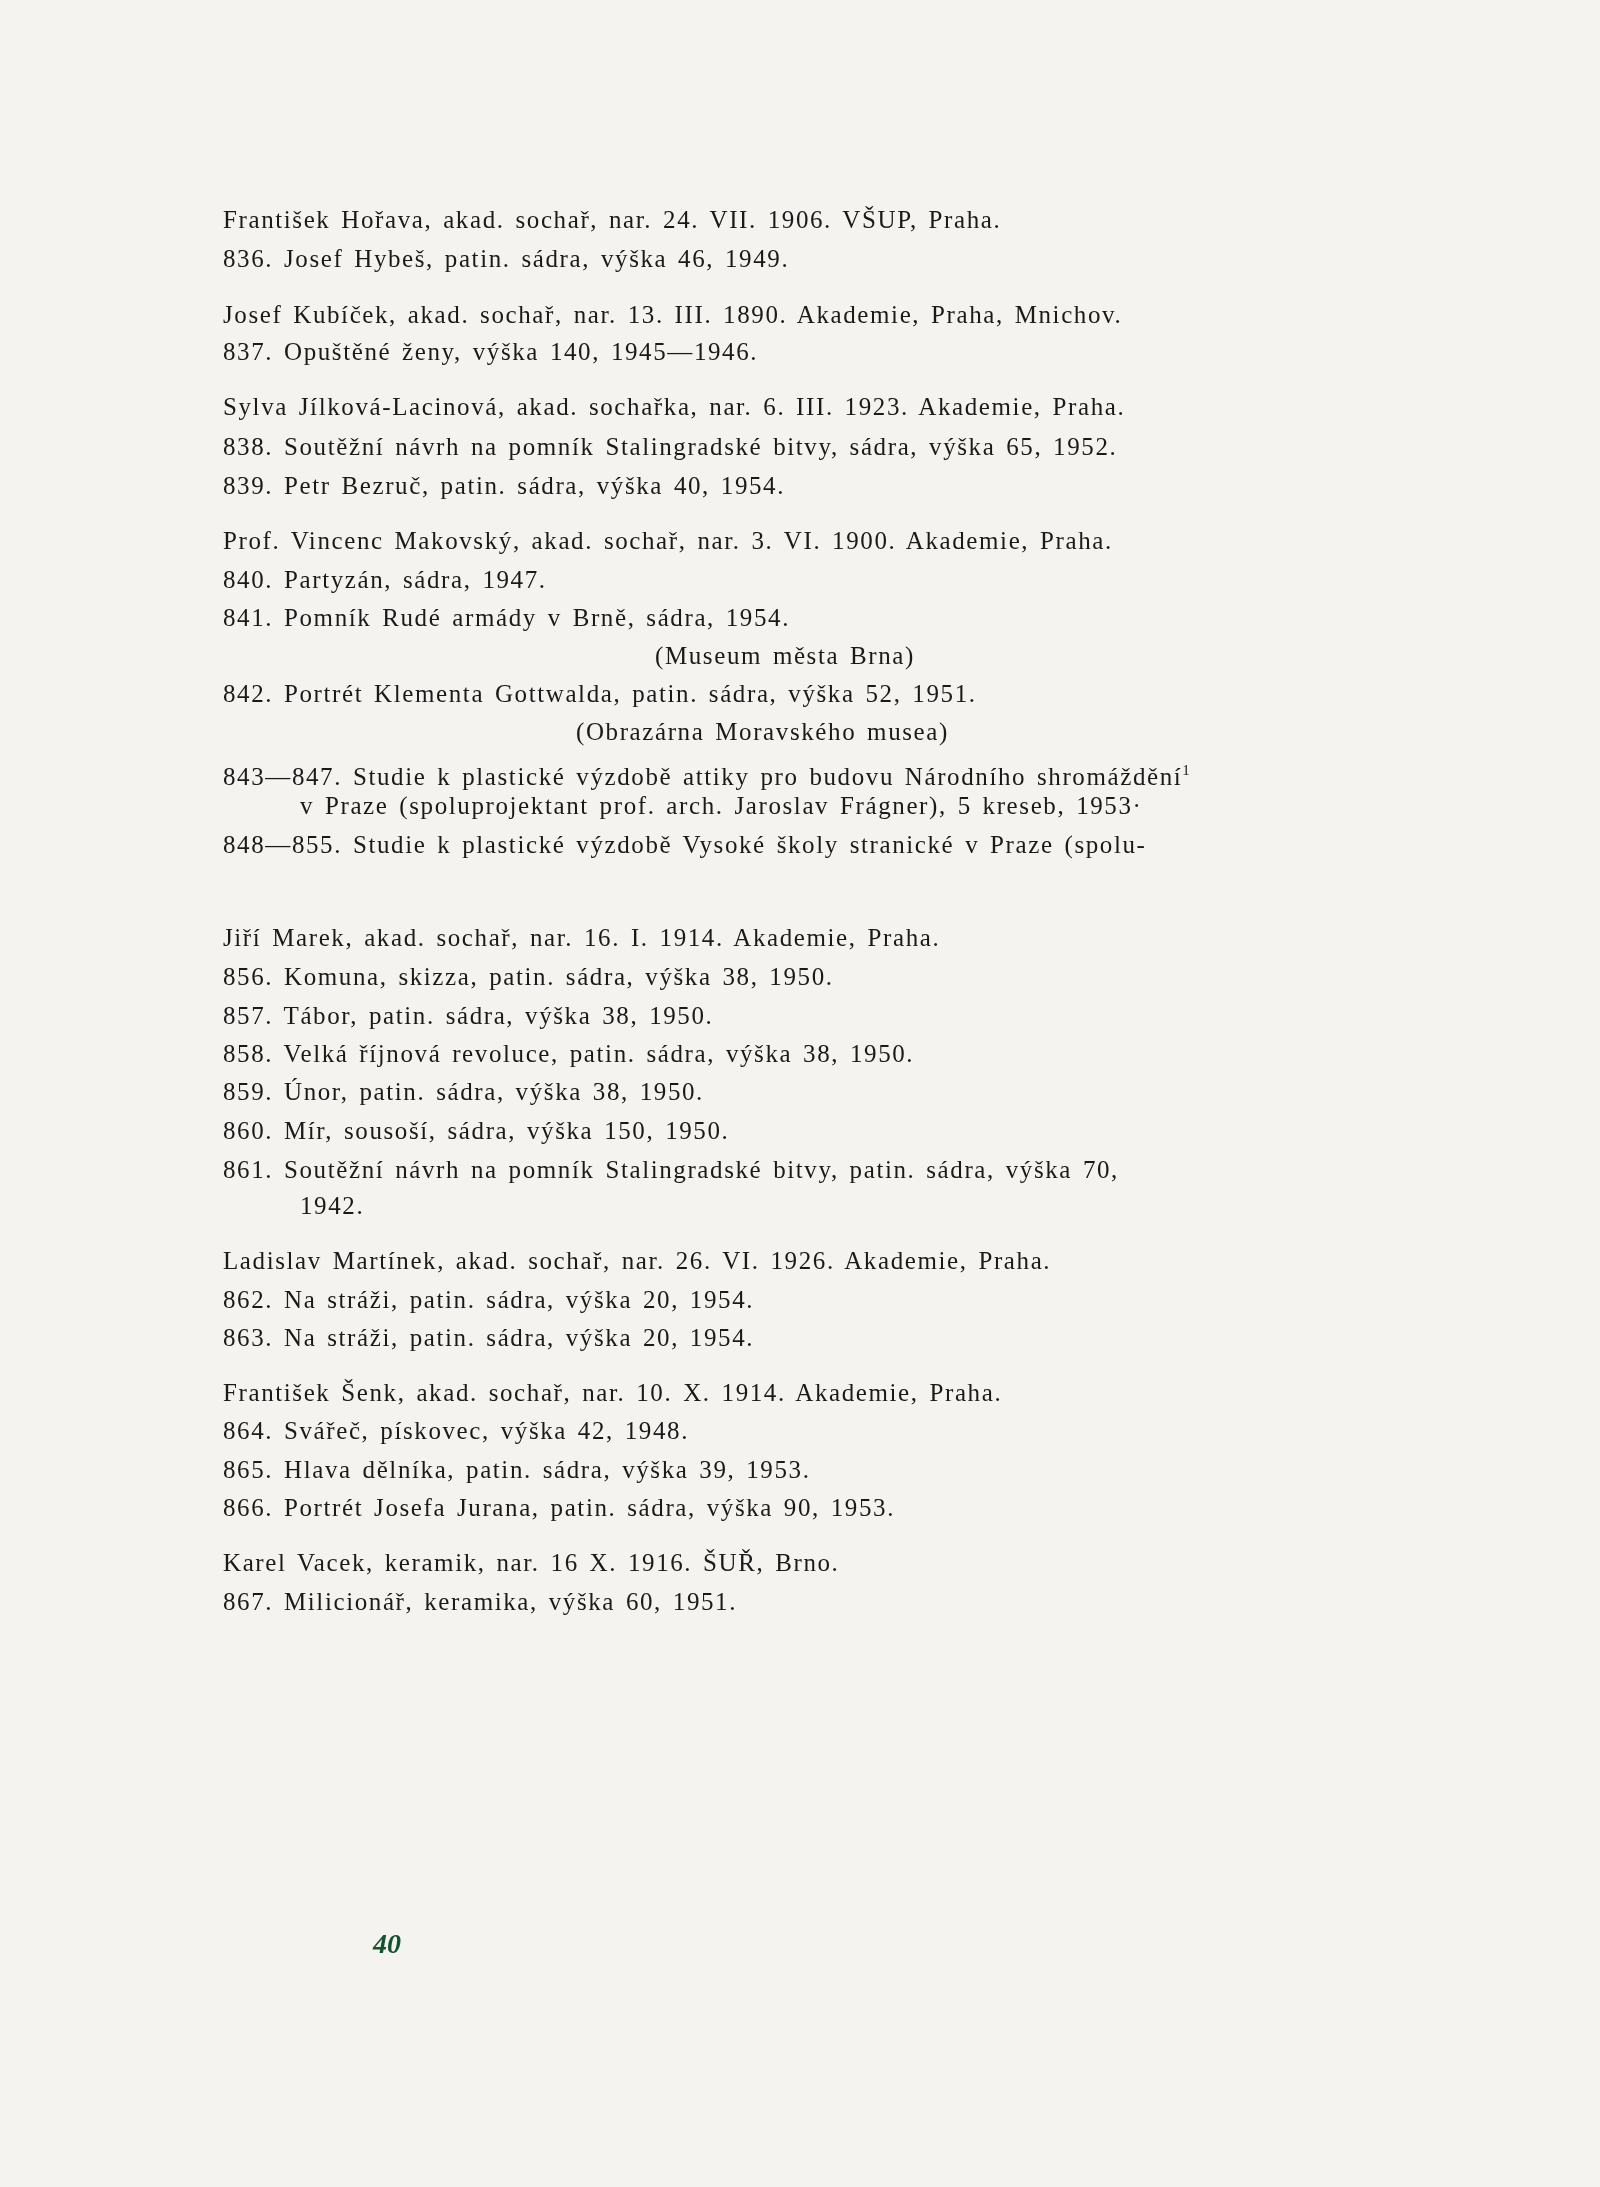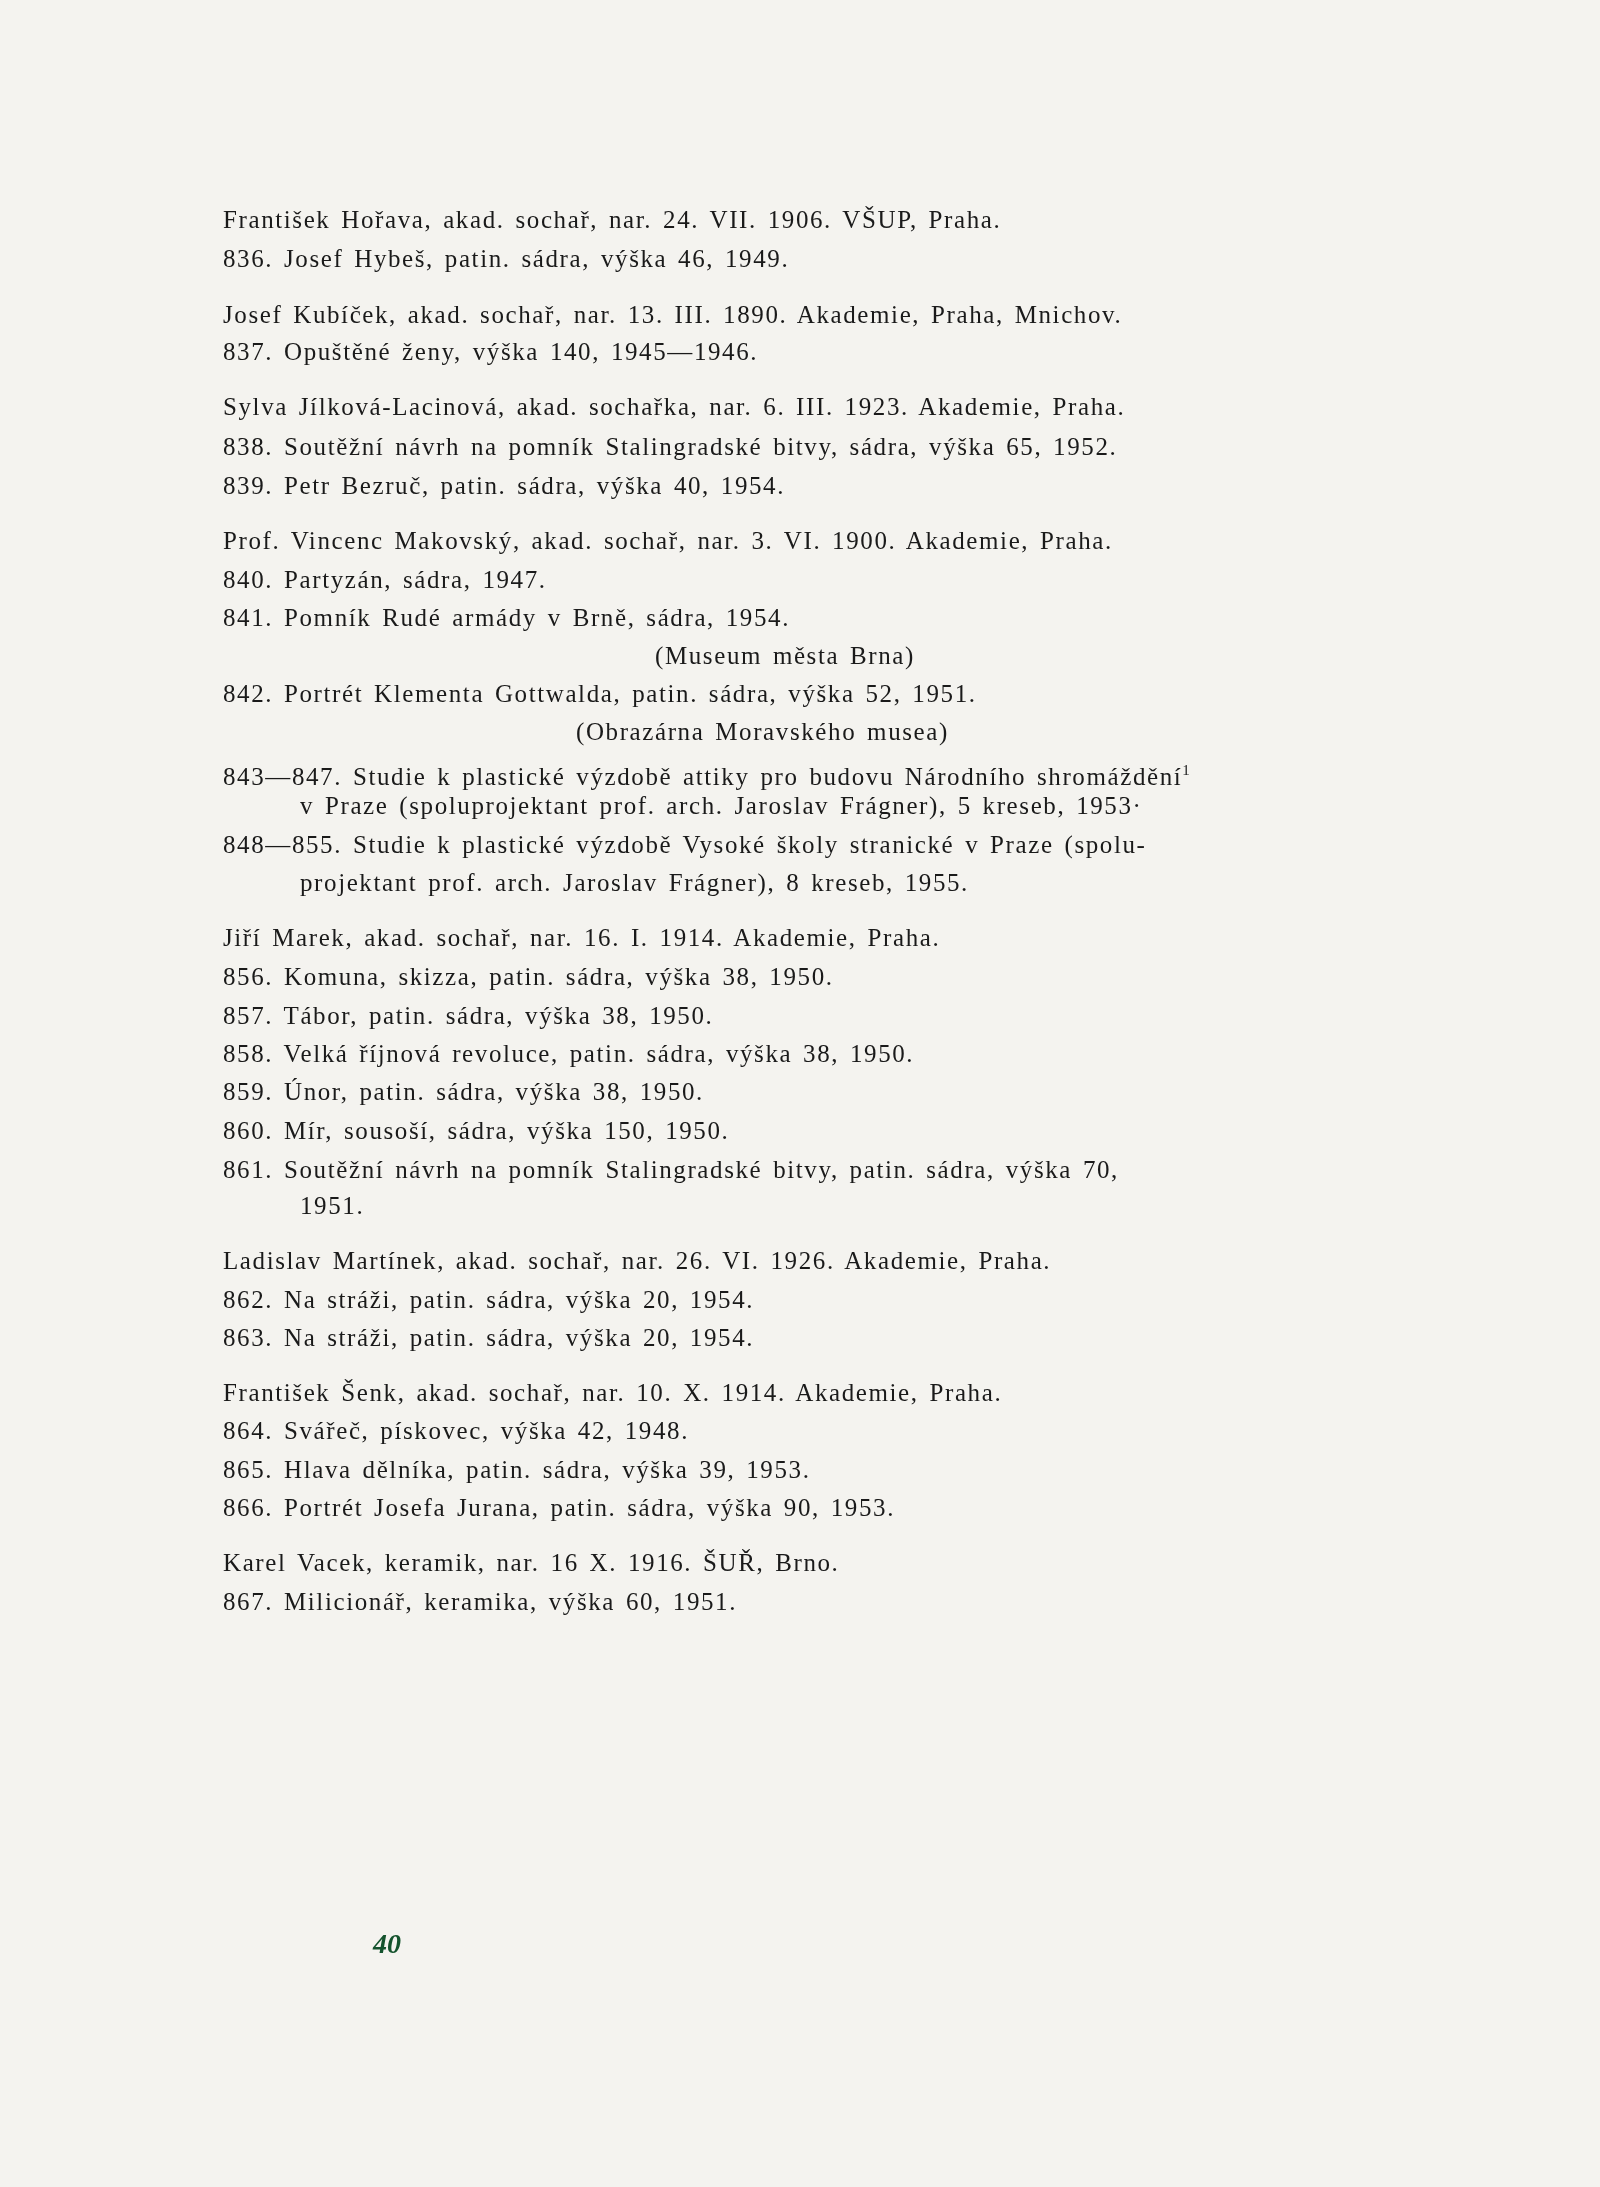--- a/index.html
+++ b/index.html
@@ -65,30 +65,29 @@
 
   <div class="line" style="top:486px">Prof. Vincenc Makovský, akad. sochař, nar. 3. VI. 1900. Akademie, Praha.</div>
   <div class="line" style="top:525px">840. Partyzán, sádra, 1947.</div>
   <div class="line" style="top:563px">841. Pomník Rudé armády v Brně, sádra, 1954.</div>
   <div class="line center-note" style="top:601px">(Museum města Brna)</div>
   <div class="line" style="top:639px">842. Portrét Klementa Gottwalda, patin. sádra, výška 52, 1951.</div>
   <div class="line center-note2" style="top:677px">(Obrazárna Moravského musea)</div>
   <div class="line" style="top:715px"><span>843—847. Studie k plastické výzdobě attiky pro budovu Národního shromáždění</span><span class="sup">1</span></div>
   <div class="line indent" style="top:751px">v Praze (spoluprojektant prof. arch. Jaroslav Frágner), 5 kreseb, 1953·</div>
   <div class="line" style="top:790px">848—855. Studie k plastické výzdobě Vysoké školy stranické v Praze (spolu-</div>
-  <div class="line indent" style="top:828px">projektant prof. arch. Jaroslav Frágner), 8 kreseb, 1955.</div>
 
   <div class="line" style="top:883px">Jiří Marek, akad. sochař, nar. 16. I. 1914. Akademie, Praha.</div>
   <div class="line" style="top:922px">856. Komuna, skizza, patin. sádra, výška 38, 1950.</div>
   <div class="line" style="top:961px">857. Tábor, patin. sádra, výška 38, 1950.</div>
   <div class="line" style="top:999px">858. Velká říjnová revoluce, patin. sádra, výška 38, 1950.</div>
   <div class="line" style="top:1037px">859. Únor, patin. sádra, výška 38, 1950.</div>
   <div class="line" style="top:1076px">860. Mír, sousoší, sádra, výška 150, 1950.</div>
   <div class="line" style="top:1115px">861. Soutěžní návrh na pomník Stalingradské bitvy, patin. sádra, výška 70,</div>
-  <div class="line indent" style="top:1151px">1951.</div>
+  <div class="line indent" style="top:1151px">1942.</div>
 
   <div class="line" style="top:1206px">Ladislav Martínek, akad. sochař, nar. 26. VI. 1926. Akademie, Praha.</div>
   <div class="line" style="top:1245px">862. Na stráži, patin. sádra, výška 20, 1954.</div>
   <div class="line" style="top:1283px">863. Na stráži, patin. sádra, výška 20, 1954.</div>
 
   <div class="line" style="top:1338px">František Šenk, akad. sochař, nar. 10. X. 1914. Akademie, Praha.</div>
   <div class="line" style="top:1376px">864. Svářeč, pískovec, výška 42, 1948.</div>
   <div class="line" style="top:1415px">865. Hlava dělníka, patin. sádra, výška 39, 1953.</div>
   <div class="line" style="top:1453px">866. Portrét Josefa Jurana, patin. sádra, výška 90, 1953.</div>
 

